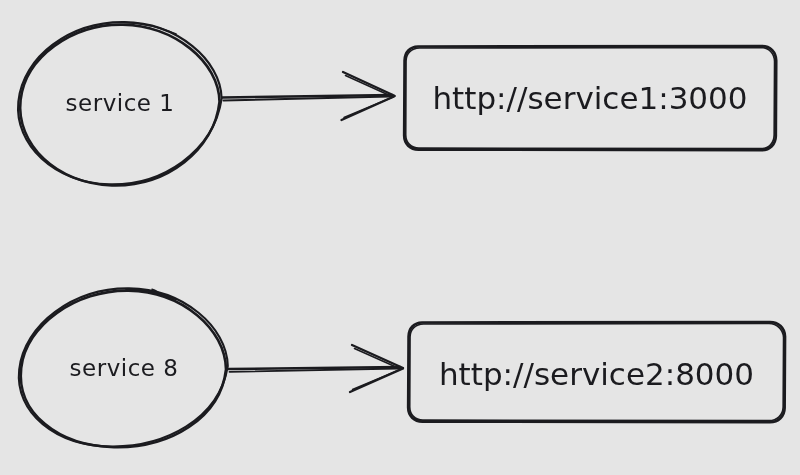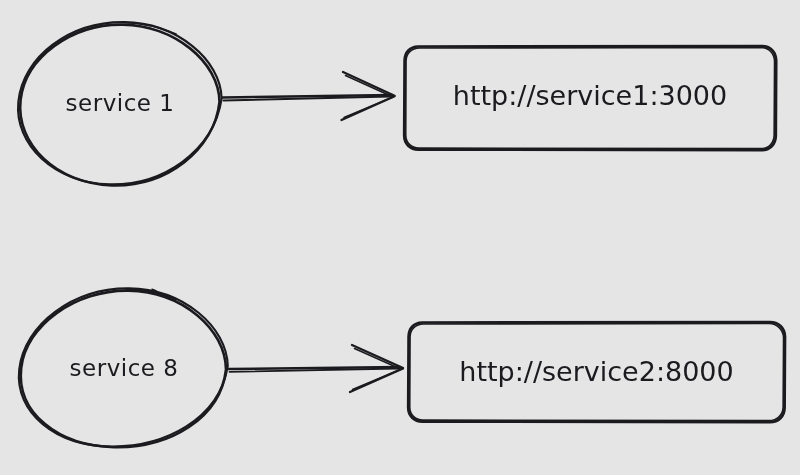--- a/index.html
+++ b/index.html
@@ -32,21 +32,21 @@
     font-family: "DejaVu Sans", sans-serif;
     white-space: nowrap;
     letter-spacing: 0.5px;
     user-select: none;
   }
   .ellipse-label {
     font-size: 23px;
     text-align: center;
   }
   .rect-label {
-    font-size: 27px;
+    font-size: 31px;
     text-align: center;
     letter-spacing: 0px;
   }
   
   #label-service-1 {
     left: 18px;  top: 90px;  width: 204px;
   }
   #label-service-2 {
     left: 20px;  top: 355px; width: 208px;
   }

